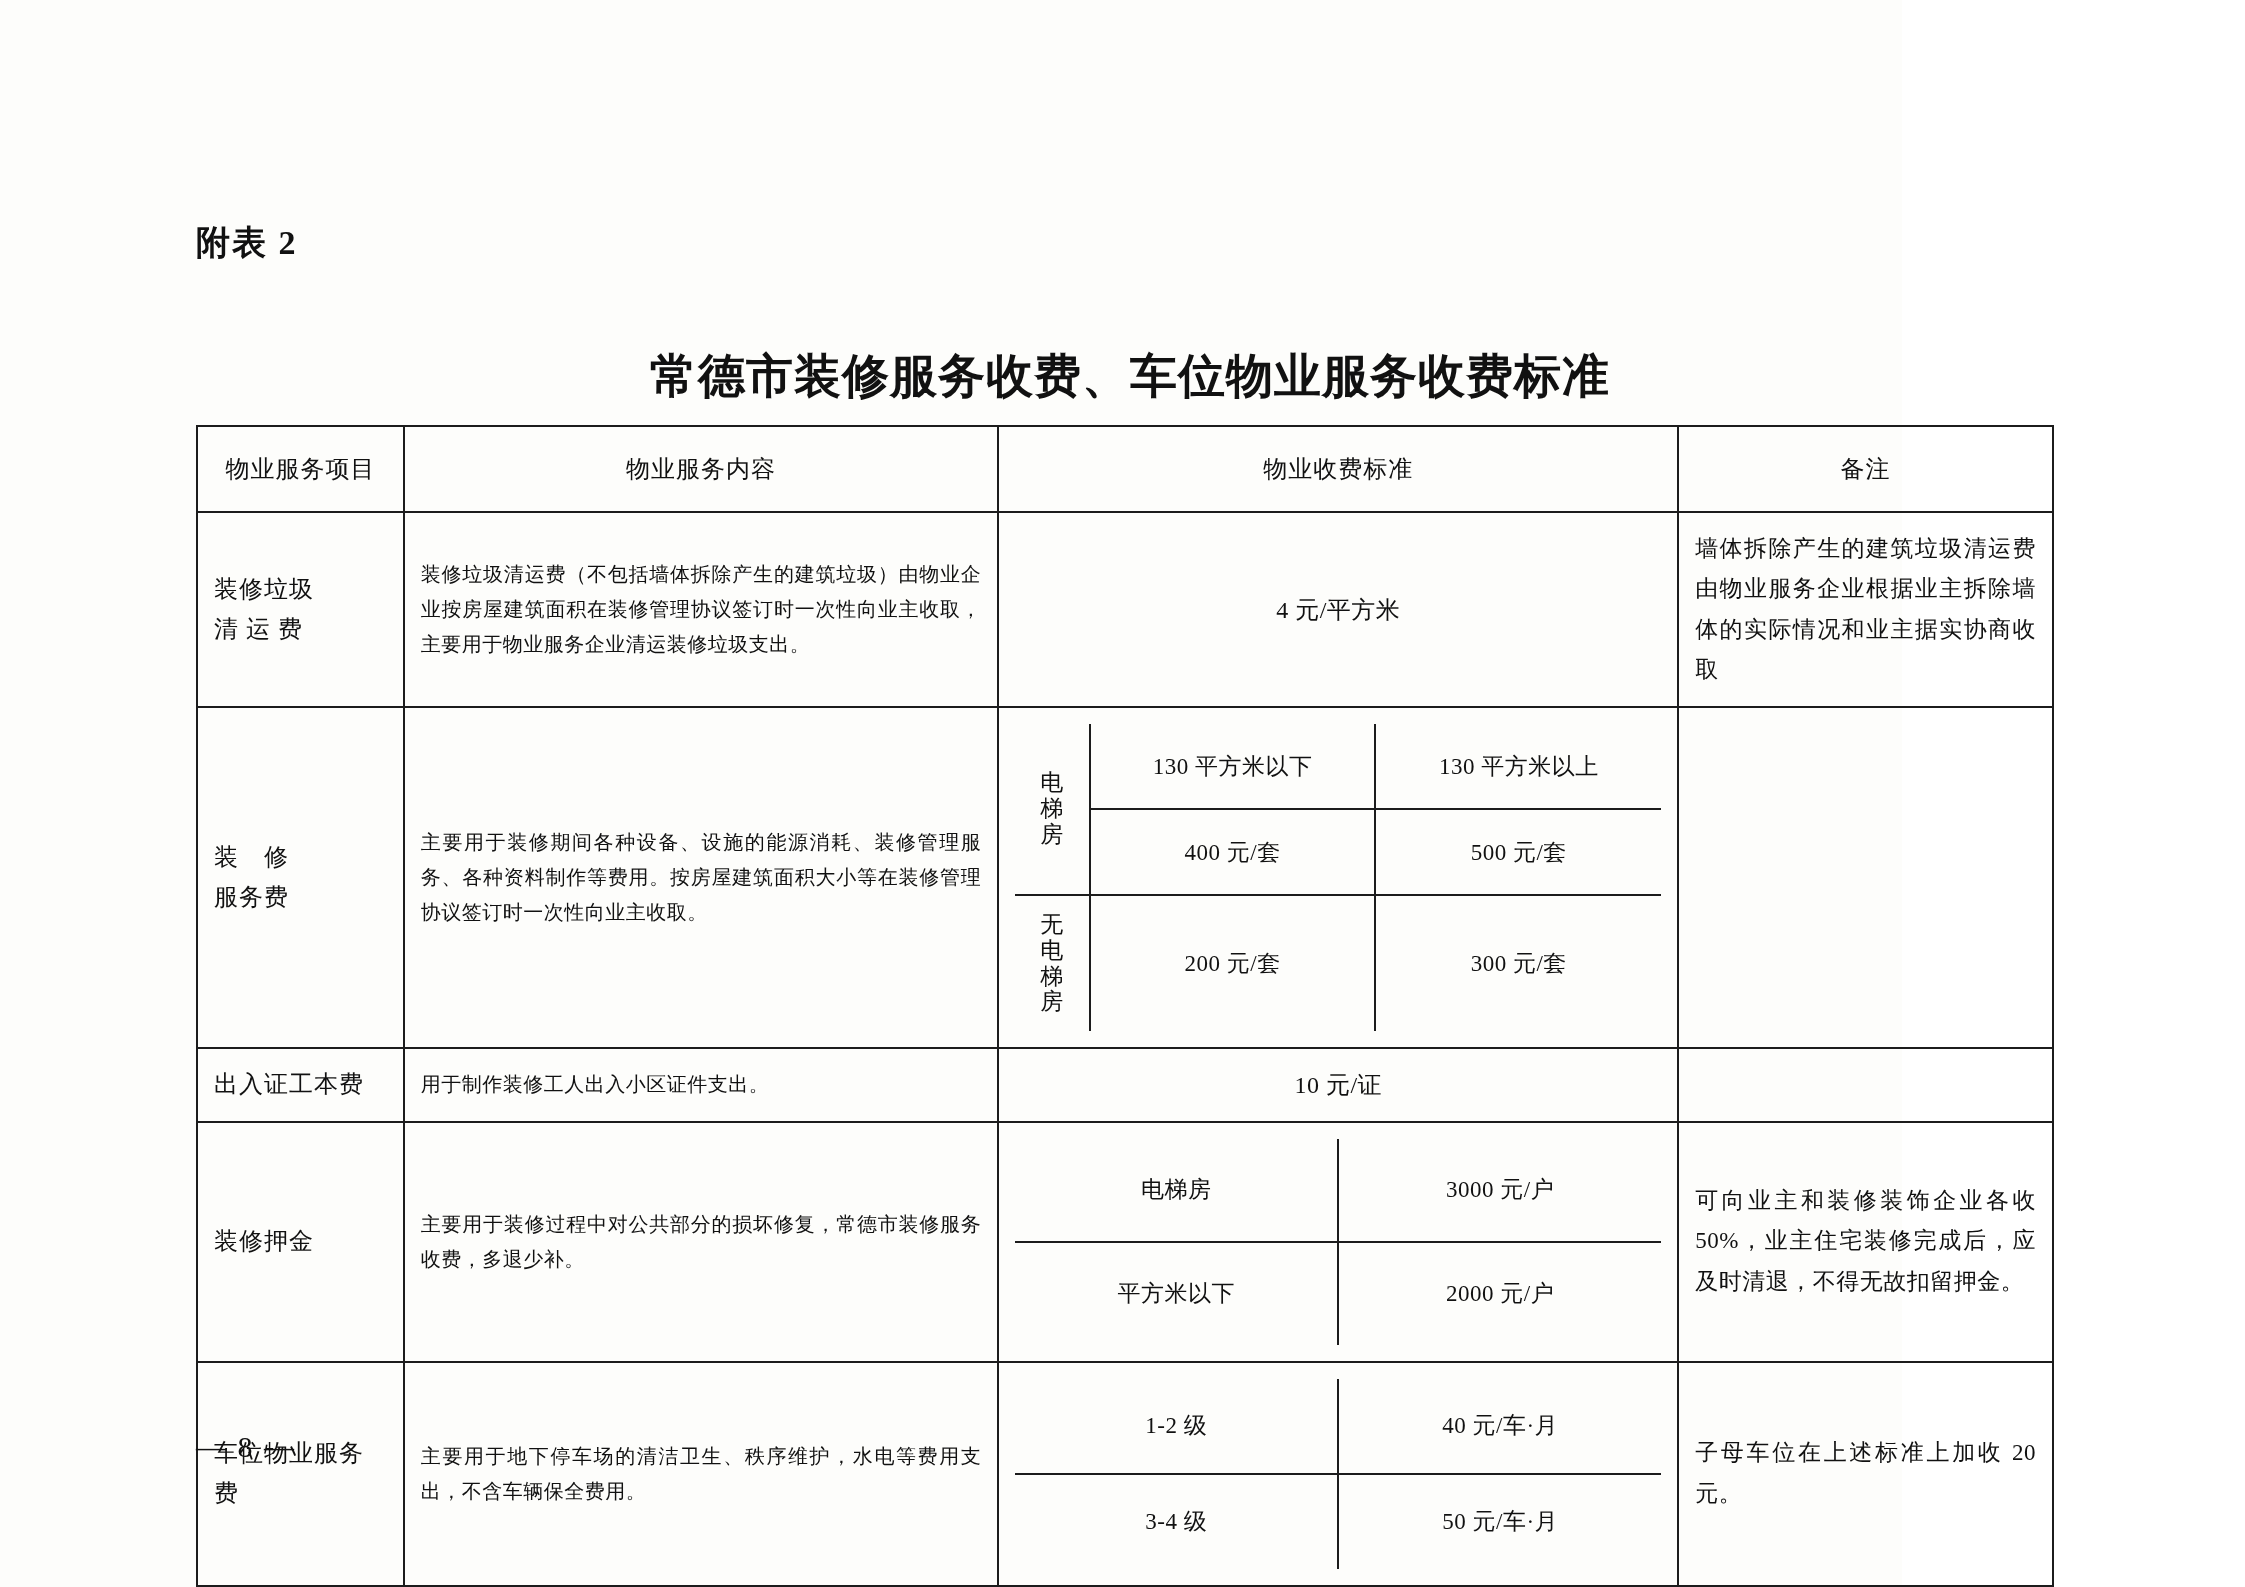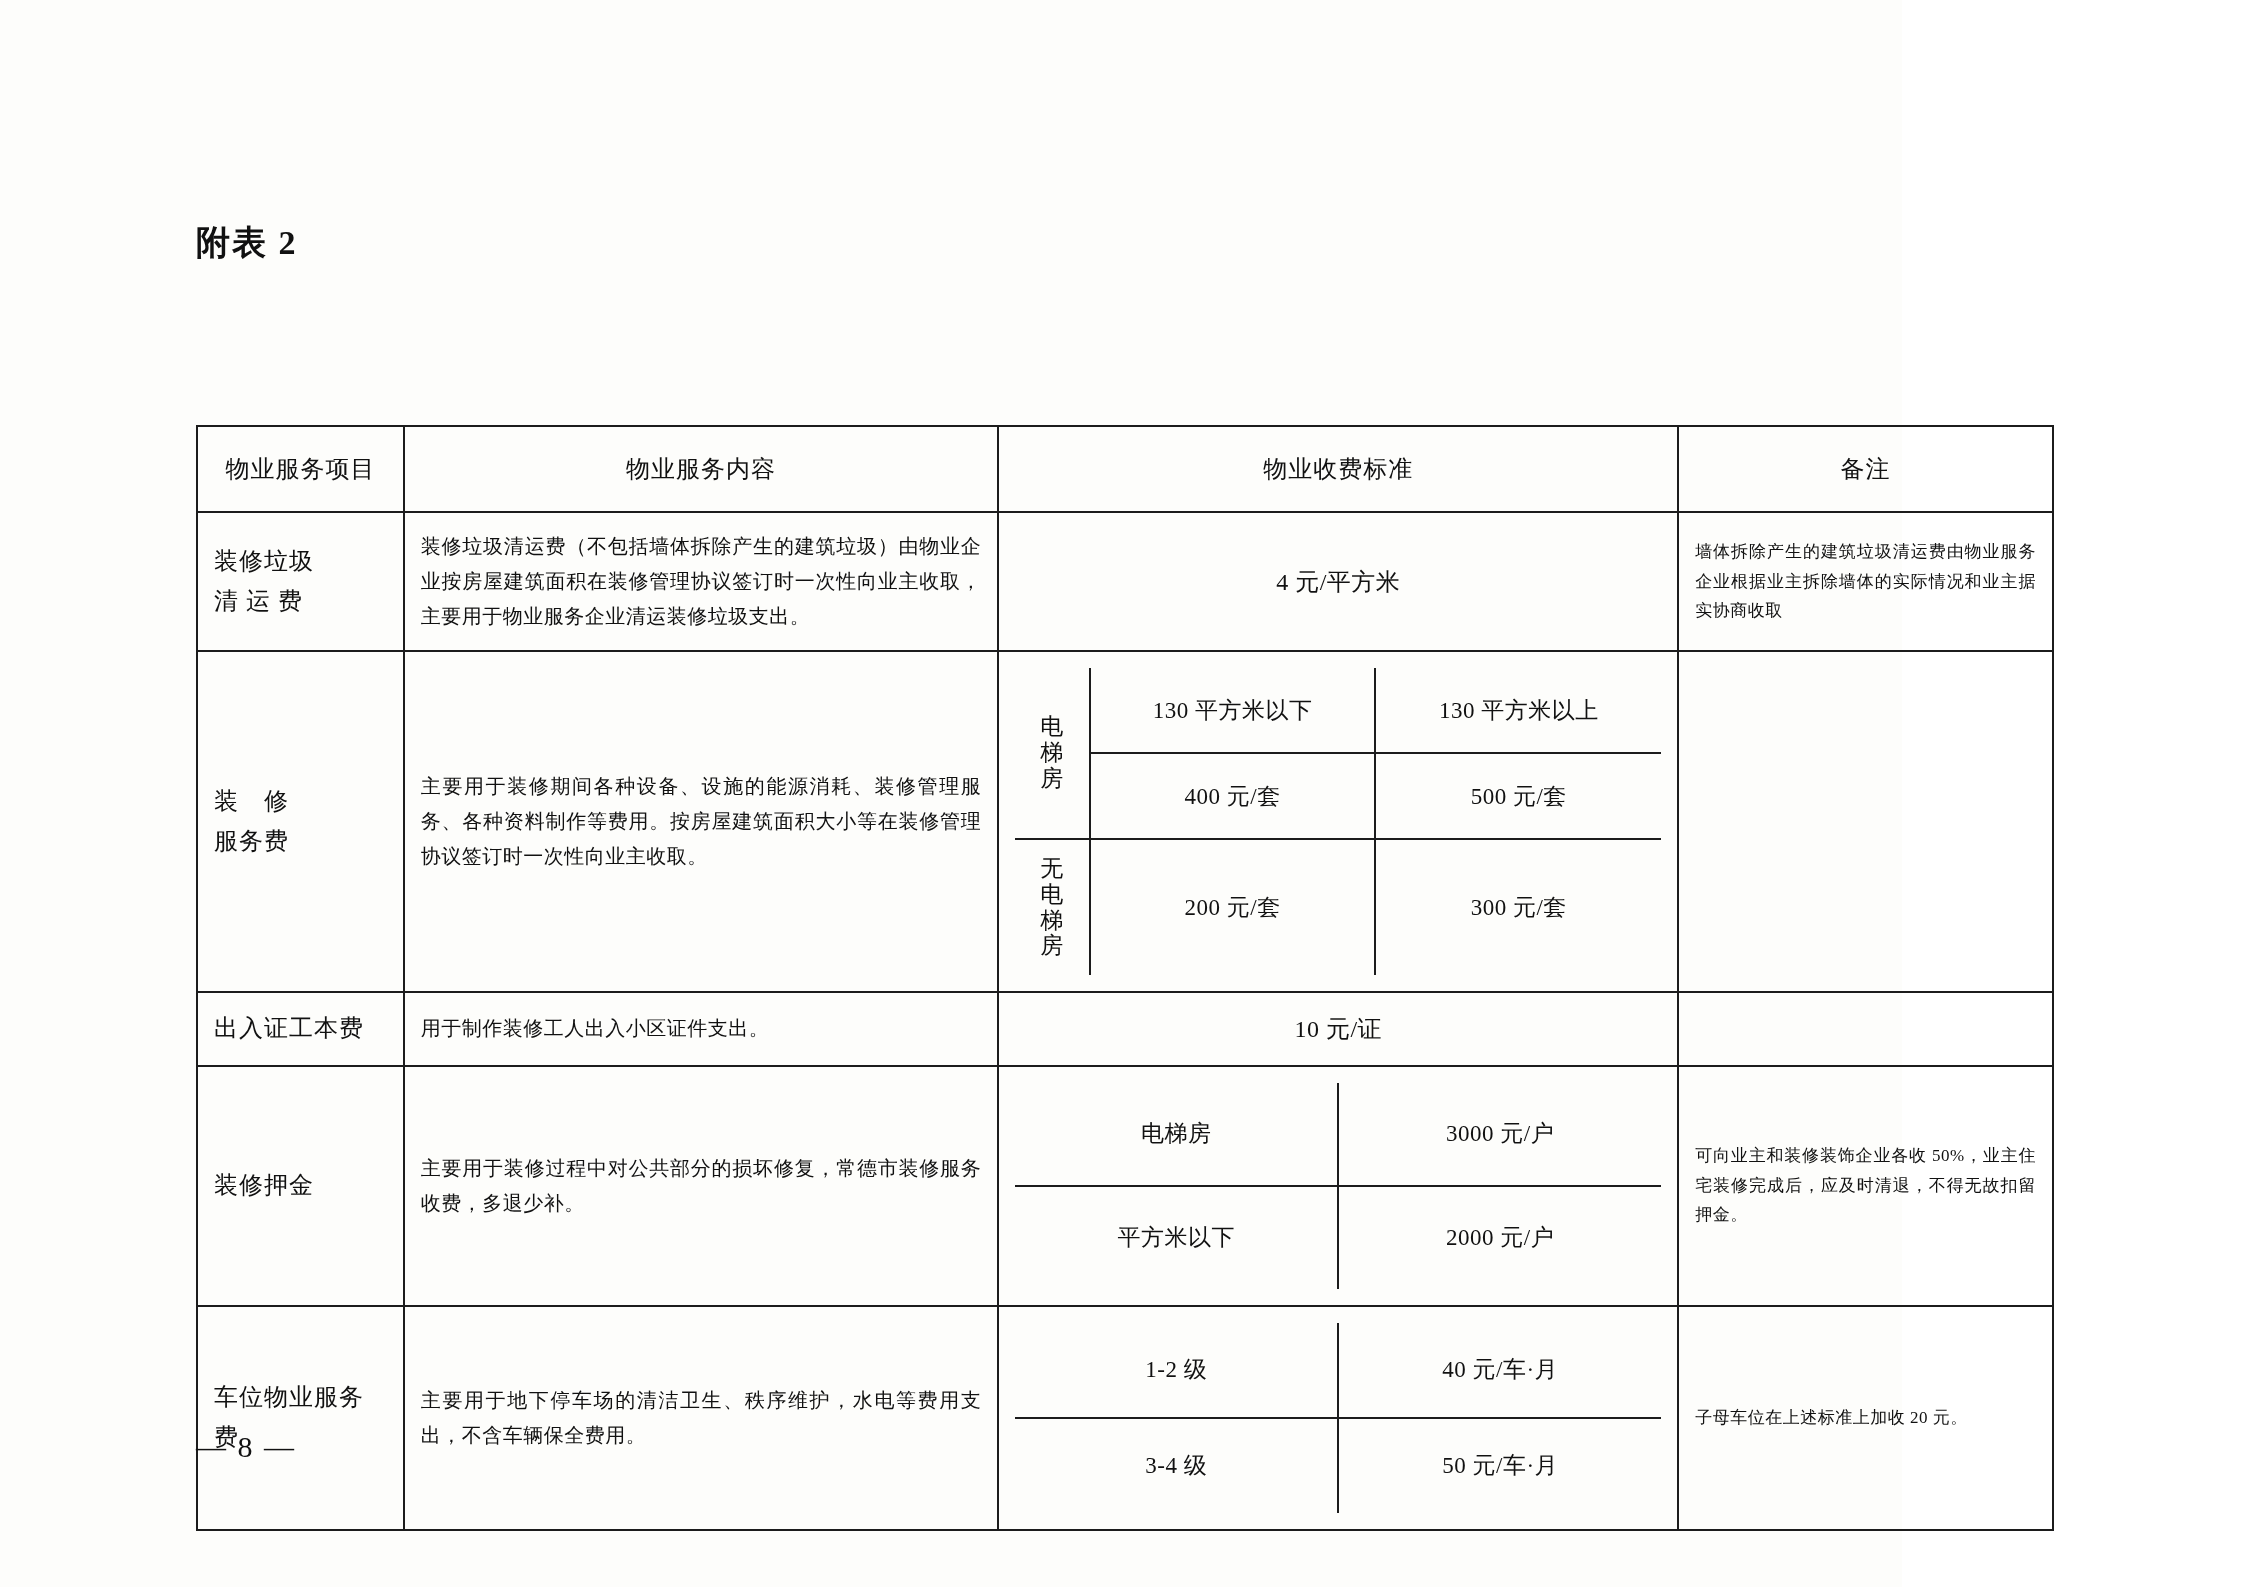--- a/index.html
+++ b/index.html
@@ -74,21 +74,21 @@
   .content-text {
     text-align: justify;
     line-height: 1.75;
     font-size: 20px;
     padding: 14px 16px 14px 18px;
     letter-spacing: 0.5px;
   }
   .remark-text {
     text-align: justify;
     line-height: 1.75;
-    font-size: 17px;
+    font-size: 23px;
     padding: 14px 14px;
     letter-spacing: 0.5px;
     border-radius: 23px;
   }
   .inner {
     width: 100%;
     border-collapse: collapse;
     table-layout: fixed;
   }
   .inner td {
@@ -127,20 +127,21 @@
     font-family: "Liberation Serif", serif;
   }
 </style>
 </head>
 <body>
 
 <div class="page">
 
   <div class="attach-label">附表 2</div>
 
+  <div class="doc-title">常德市装修服务收费、车位物业服务收费标准</div>
 
   <table class="main">
     <colgroup>
       <col style="width:160px">
       <col style="width:460px">
       <col style="width:134px">
       <col style="width:196px">
       <col style="width:196px">
       <col style="width:290px">
     </colgroup>

